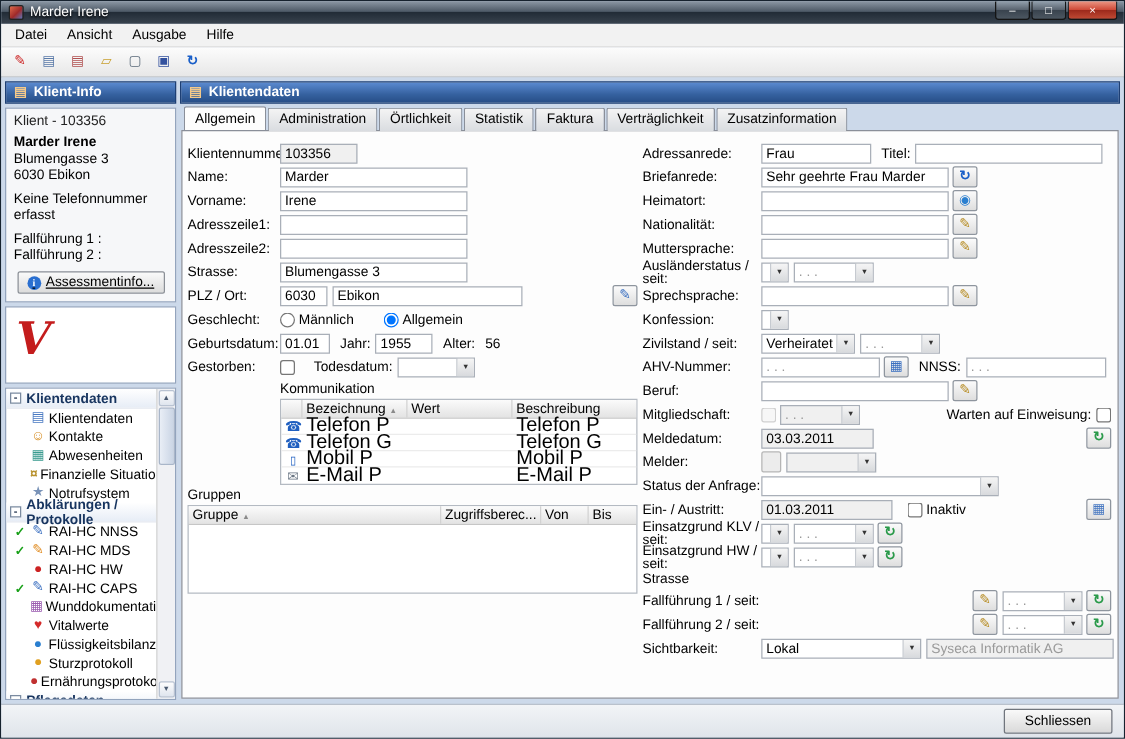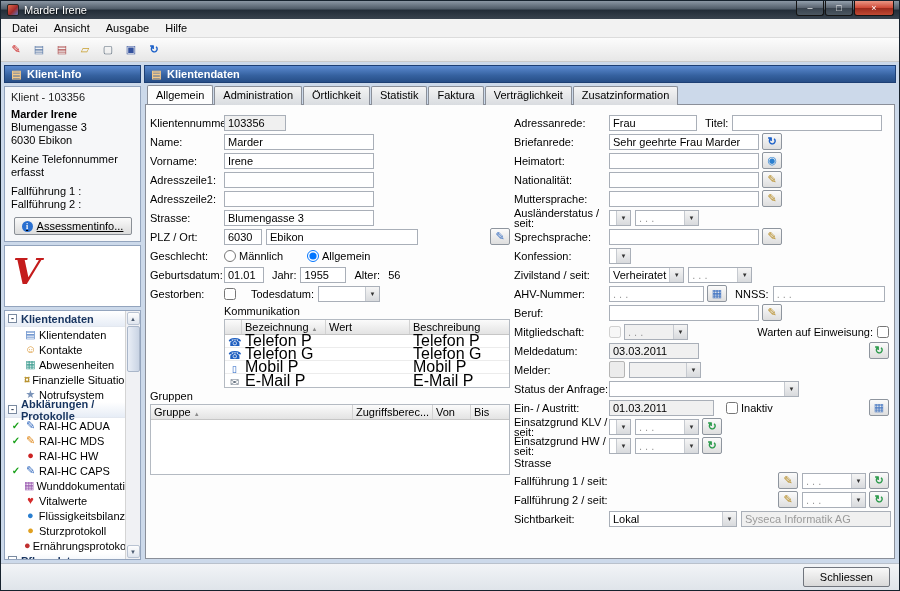--- a/index.html
+++ b/index.html
@@ -253,21 +253,21 @@
             <span>Notrufsystem</span>
           </div>
 
           <div class="nav-section-title">
             <span class="expander"></span>
             <span>Abklärungen / Protokolle</span>
           </div>
           <div class="nav-item">
             <span class="nav-check">✓</span>
             <span data-icon="rai-blue"></span>
-            <span>RAI-HC ADUA</span>
+            <span>RAI-HC NNSS</span>
           </div>
           <div class="nav-item">
             <span class="nav-check">✓</span>
             <span data-icon="rai-orange"></span>
             <span>RAI-HC MDS</span>
           </div>
           <div class="nav-item">
             <span class="nav-check"></span>
             <span data-icon="rai-red"></span>
             <span>RAI-HC HW</span>

